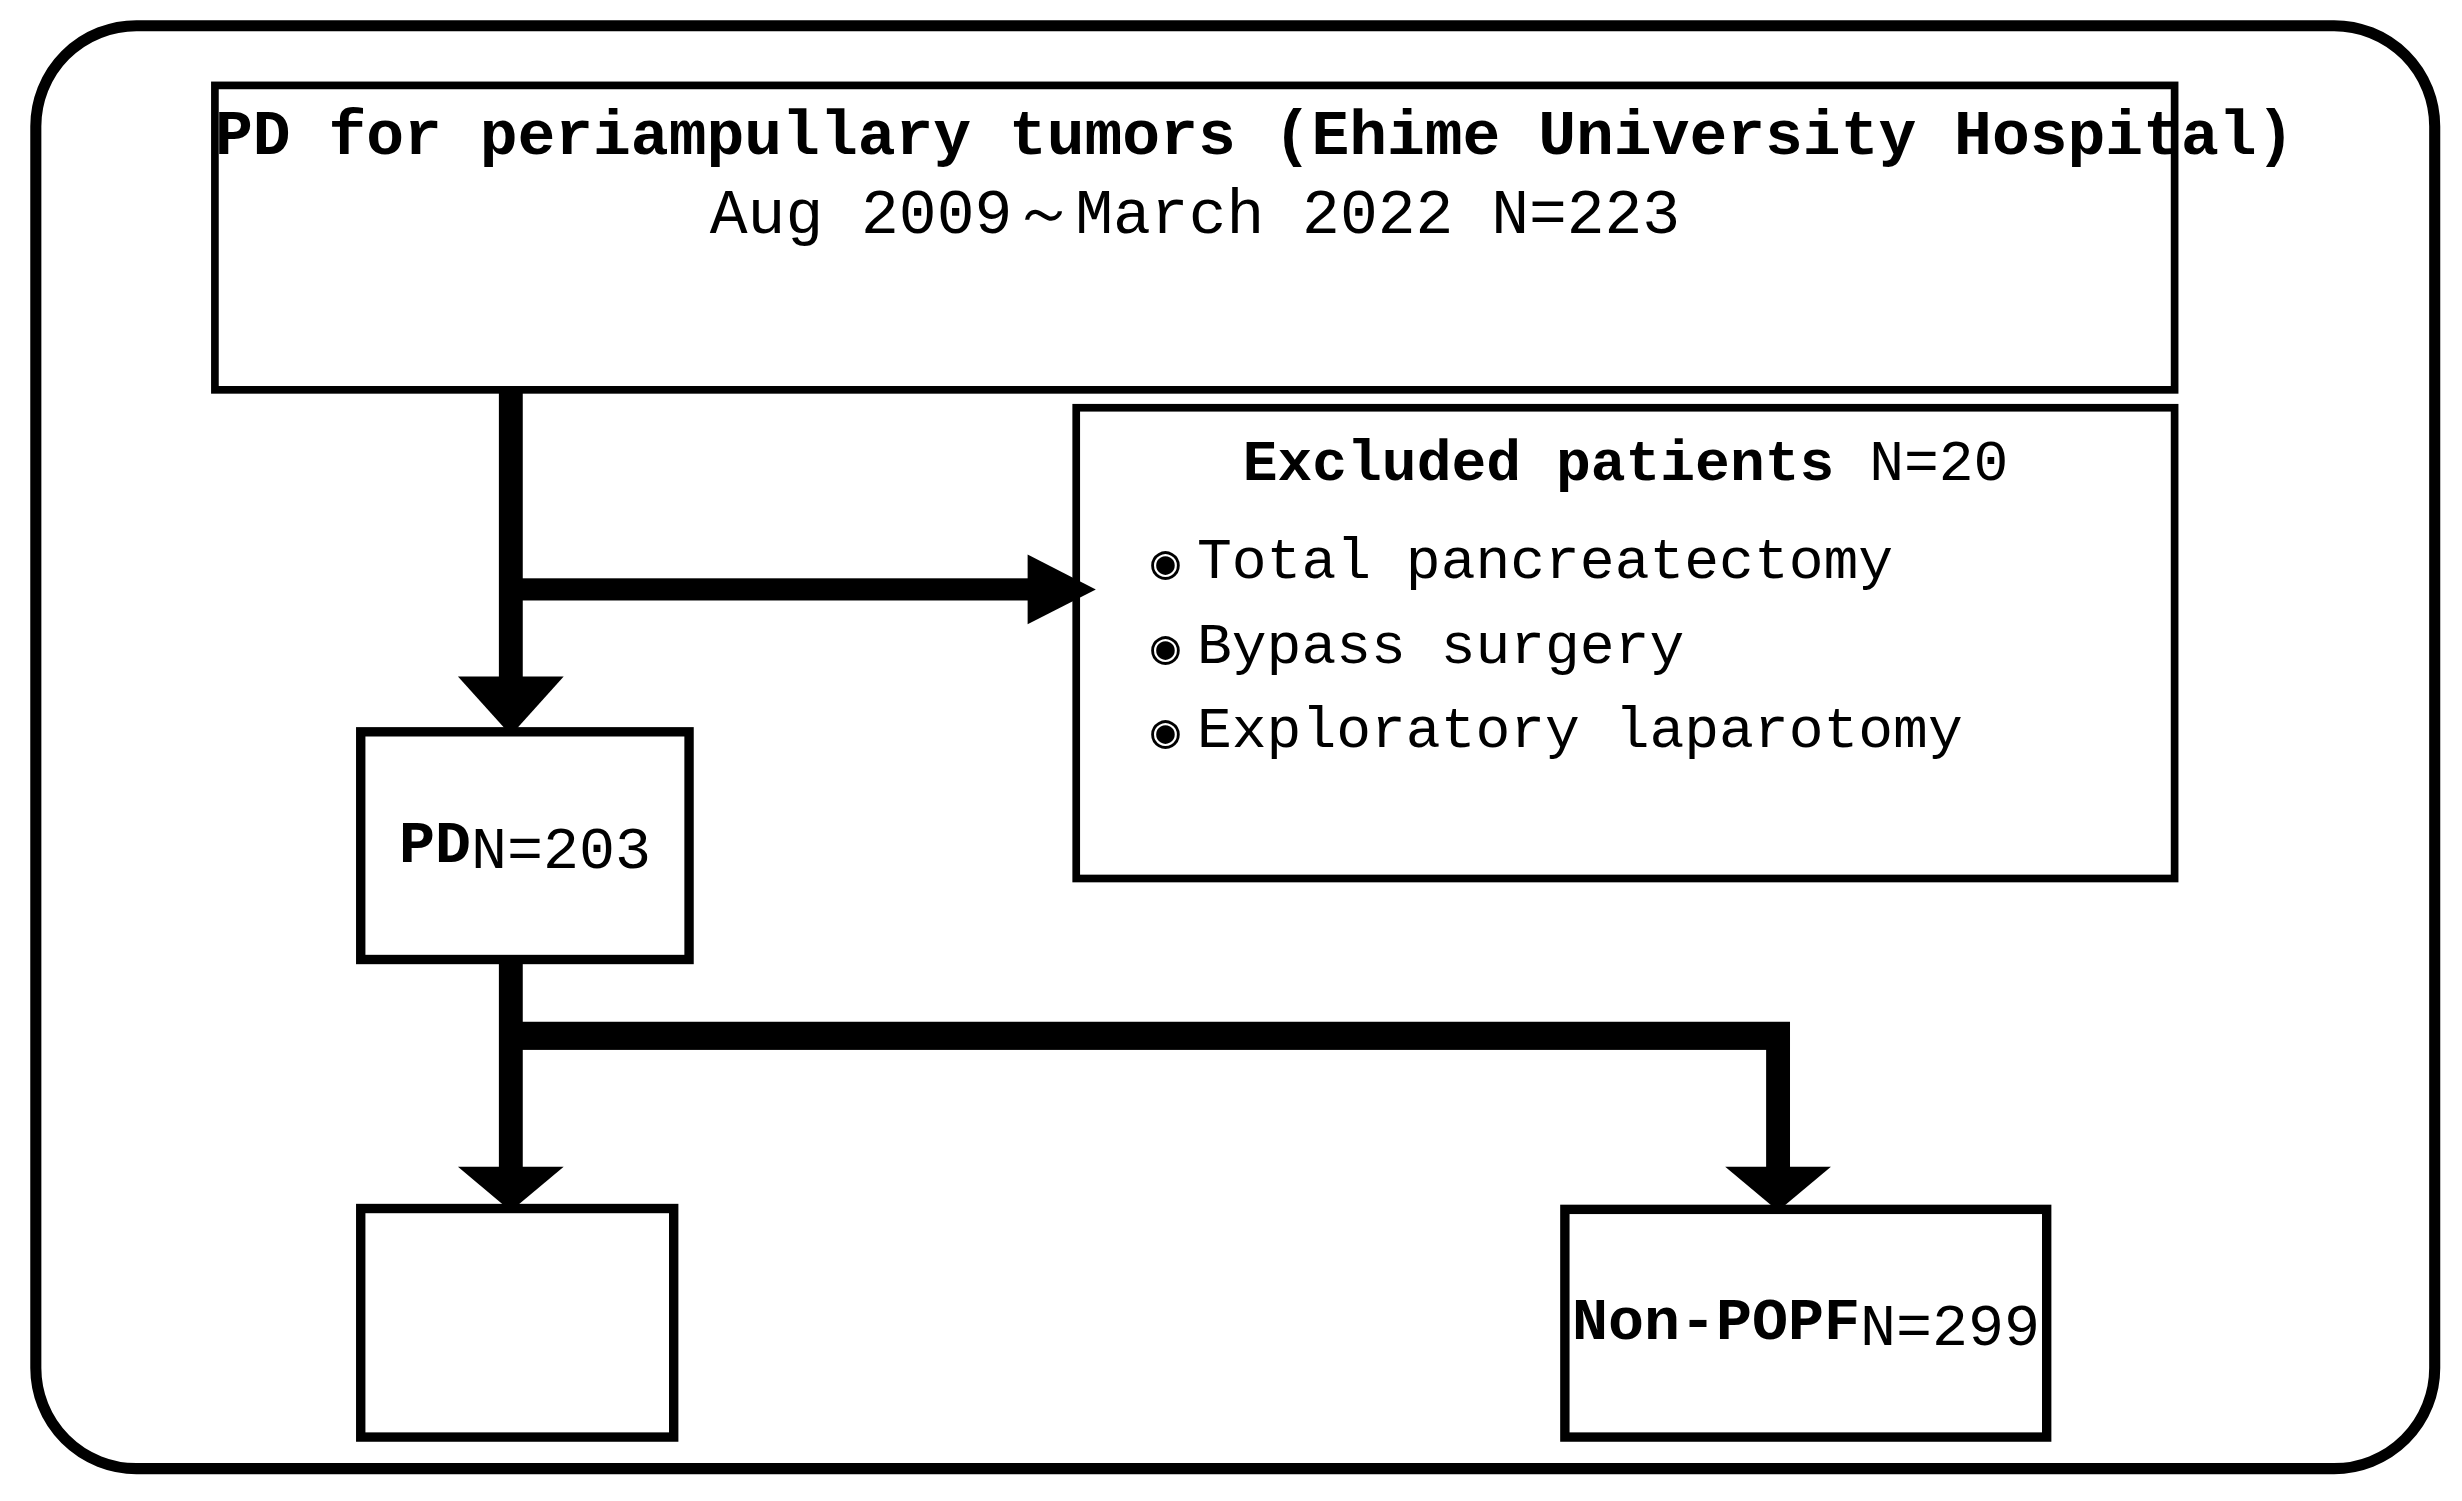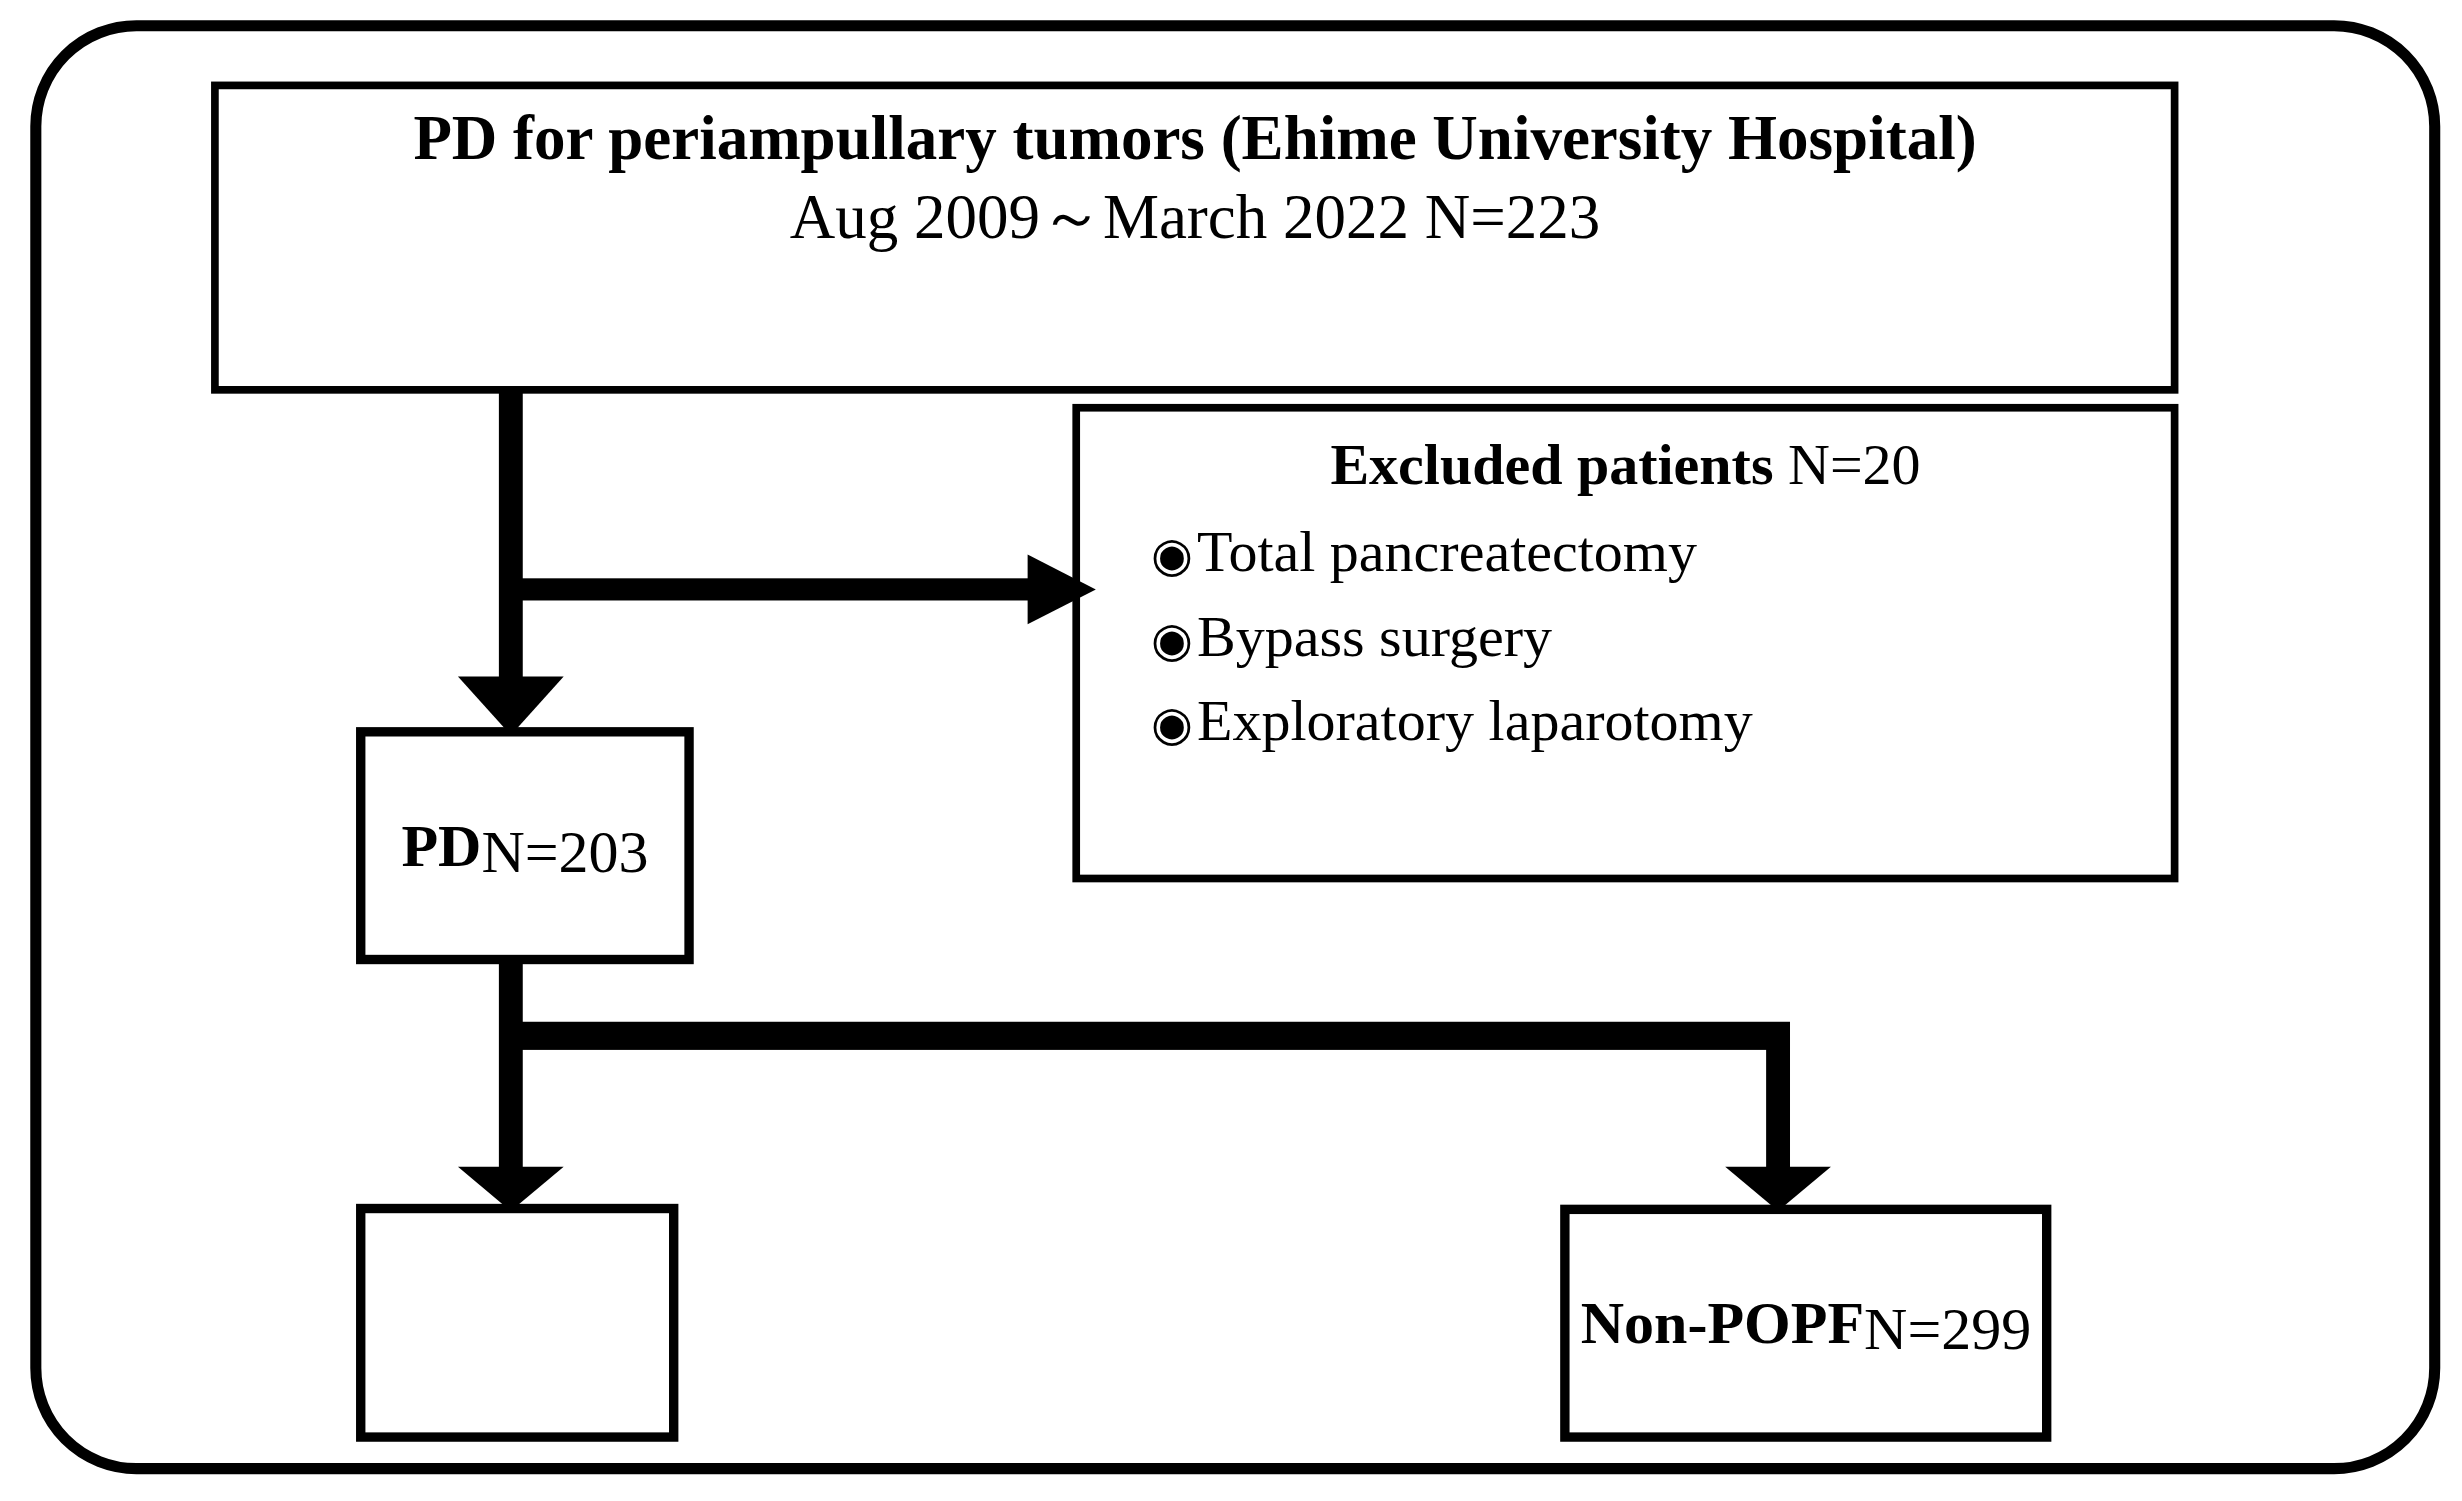--- a/index.html
+++ b/index.html
@@ -5,21 +5,21 @@
   html, body {
     margin: 0;
     padding: 0;
     background: #ffffff;
   }
   #stage {
     position: relative;
     width: 2462px;
     height: 1502px;
     background: #ffffff;
-    font-family: Liberation Serif, serif;
+    font-family: Liberation Mono, monospace;
     color: #000000;
     overflow: hidden;
   }
   #flow-svg {
     position: absolute;
     left: 0;
     top: 0;
     width: 2462px;
     height: 1502px;
   }
@@ -48,21 +48,21 @@
   #excl-box-text {
     left: 1076px;
     top: 431px;
     width: 1099px;
     font-size: 58px;
   }
   #excl-title { display: block; text-align: center; white-space: nowrap; }
   #excl-title .bold { font-weight: bold; }
   #excl-title .reg  { font-weight: normal; }
   #excl-list {
-    margin: 18px 0 0 0;
+    margin: 29px 0 0 0;
     padding: 0;
     list-style: none;
     text-align: left;
     padding-left: 75px;
   }
   #excl-list li {
     display: block;
     white-space: nowrap;
     font-weight: normal;
     margin-bottom: 13.6px;

